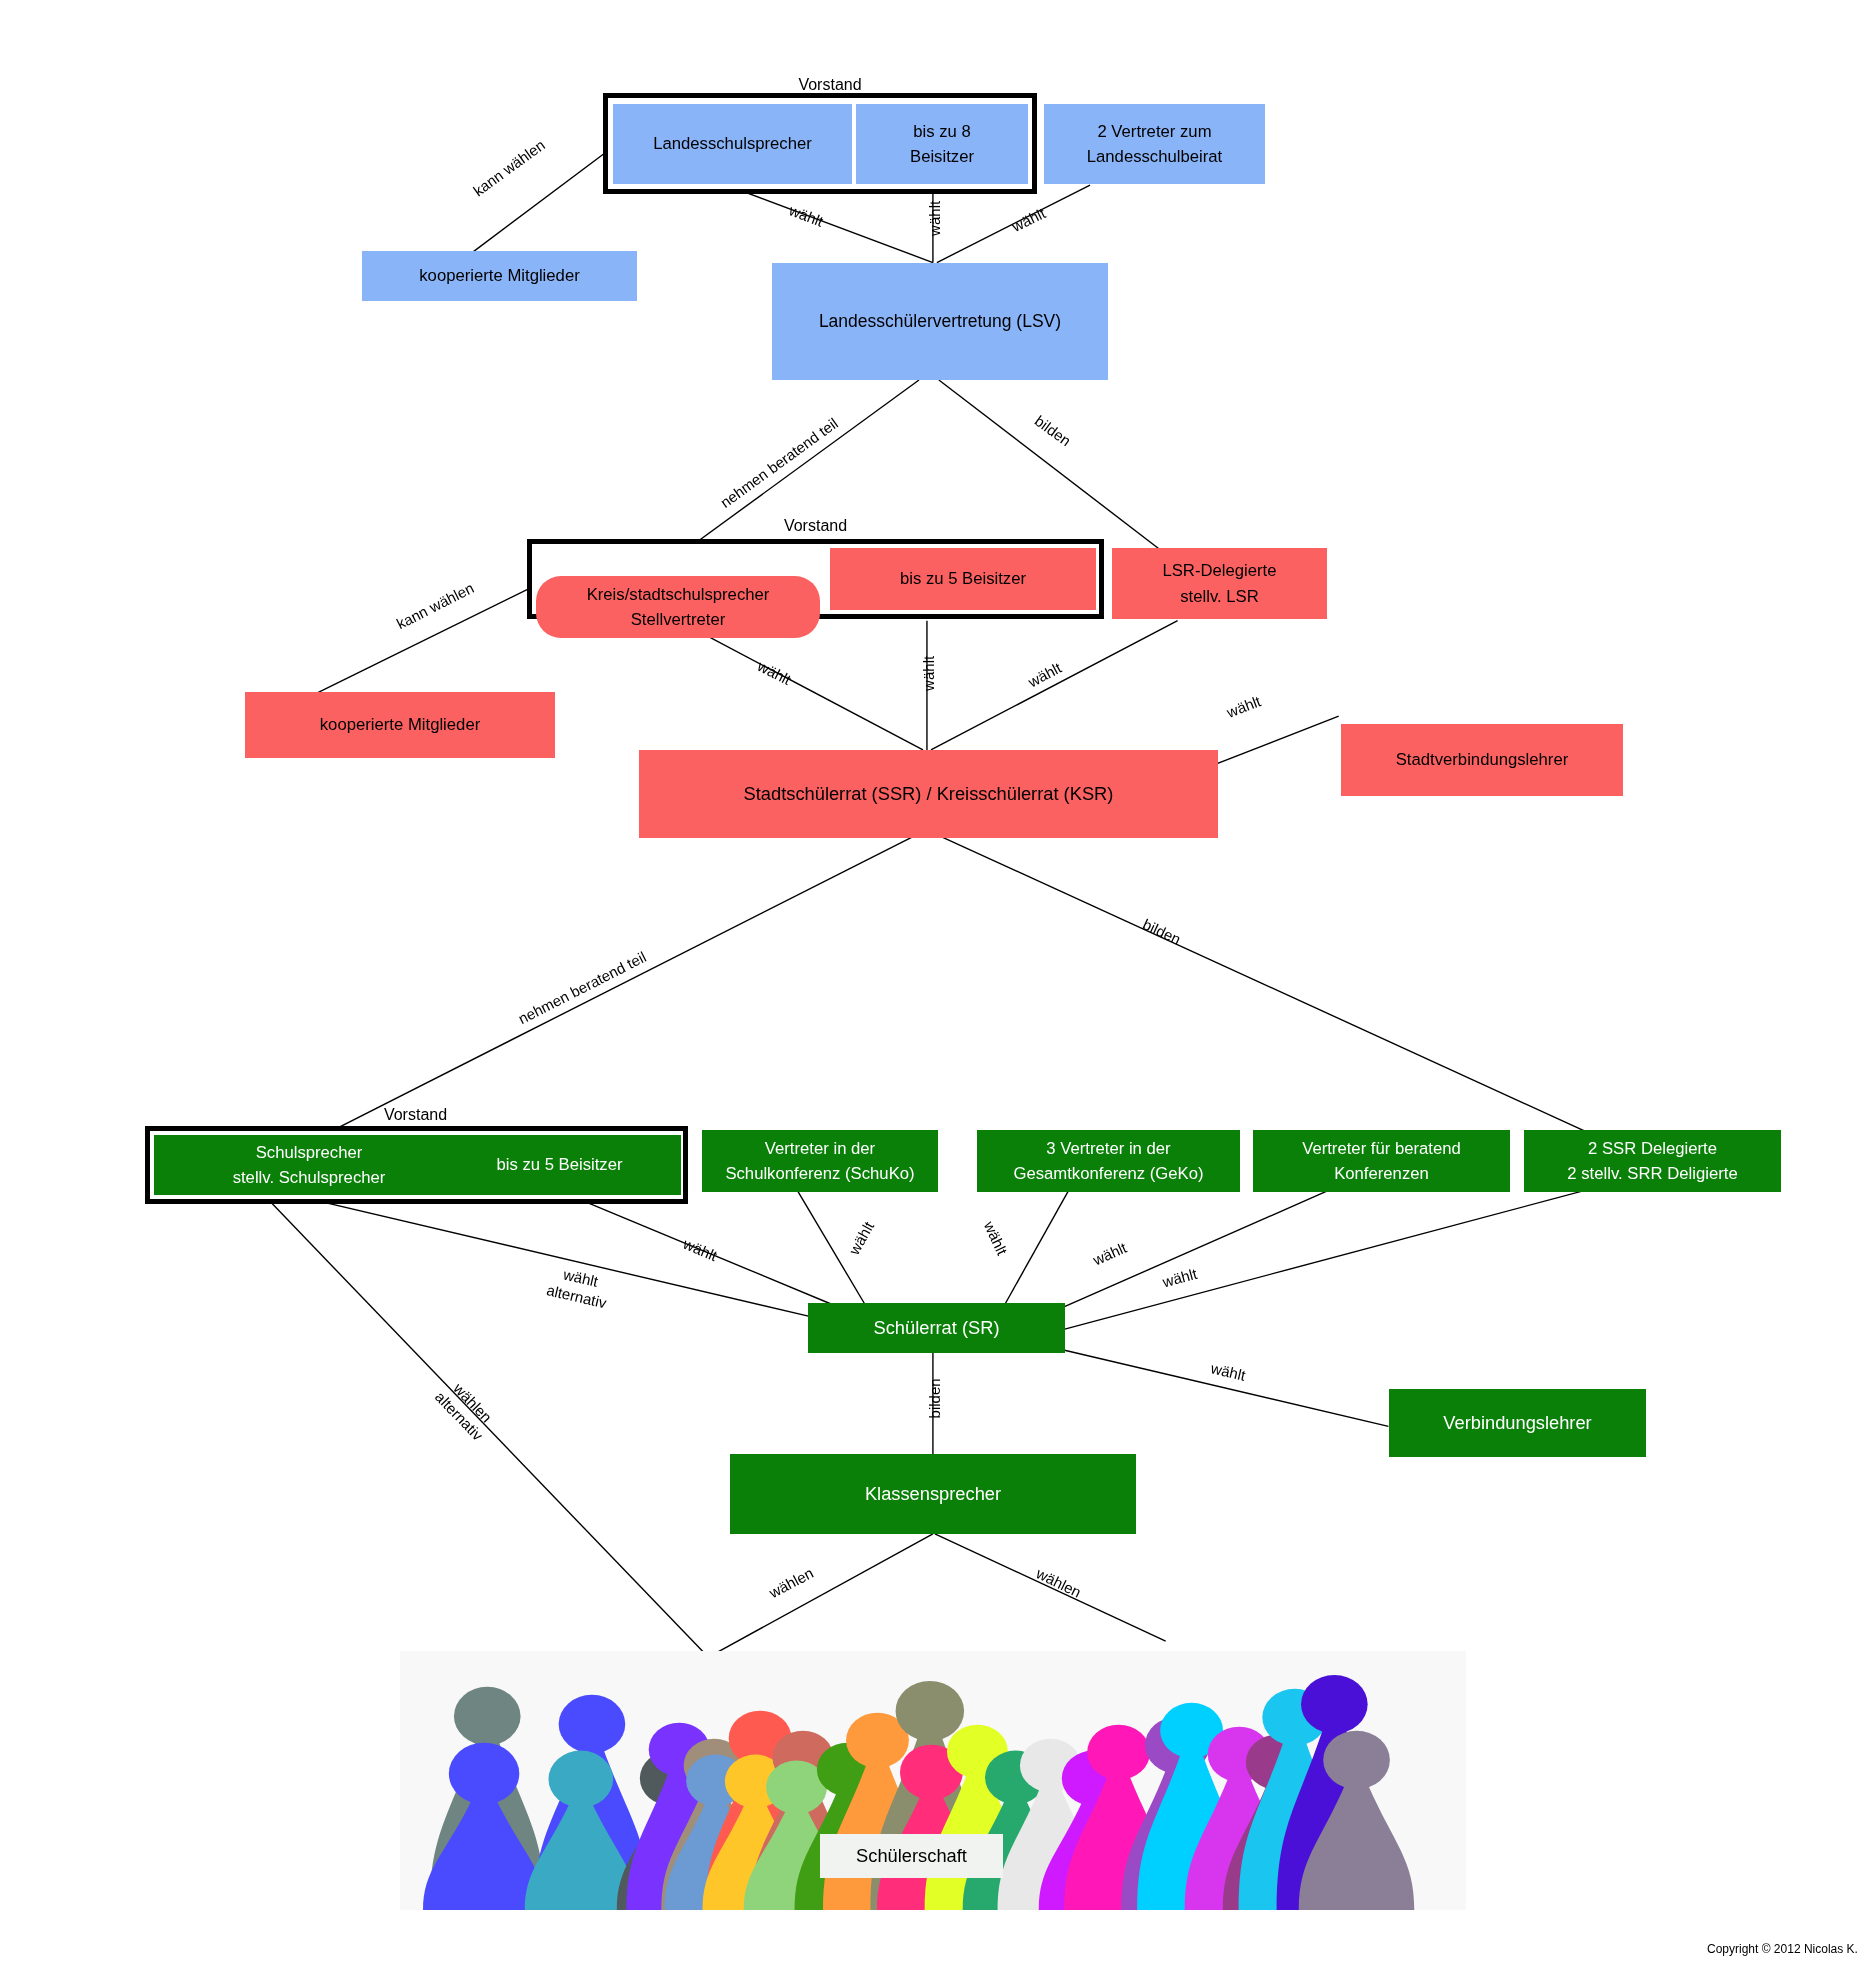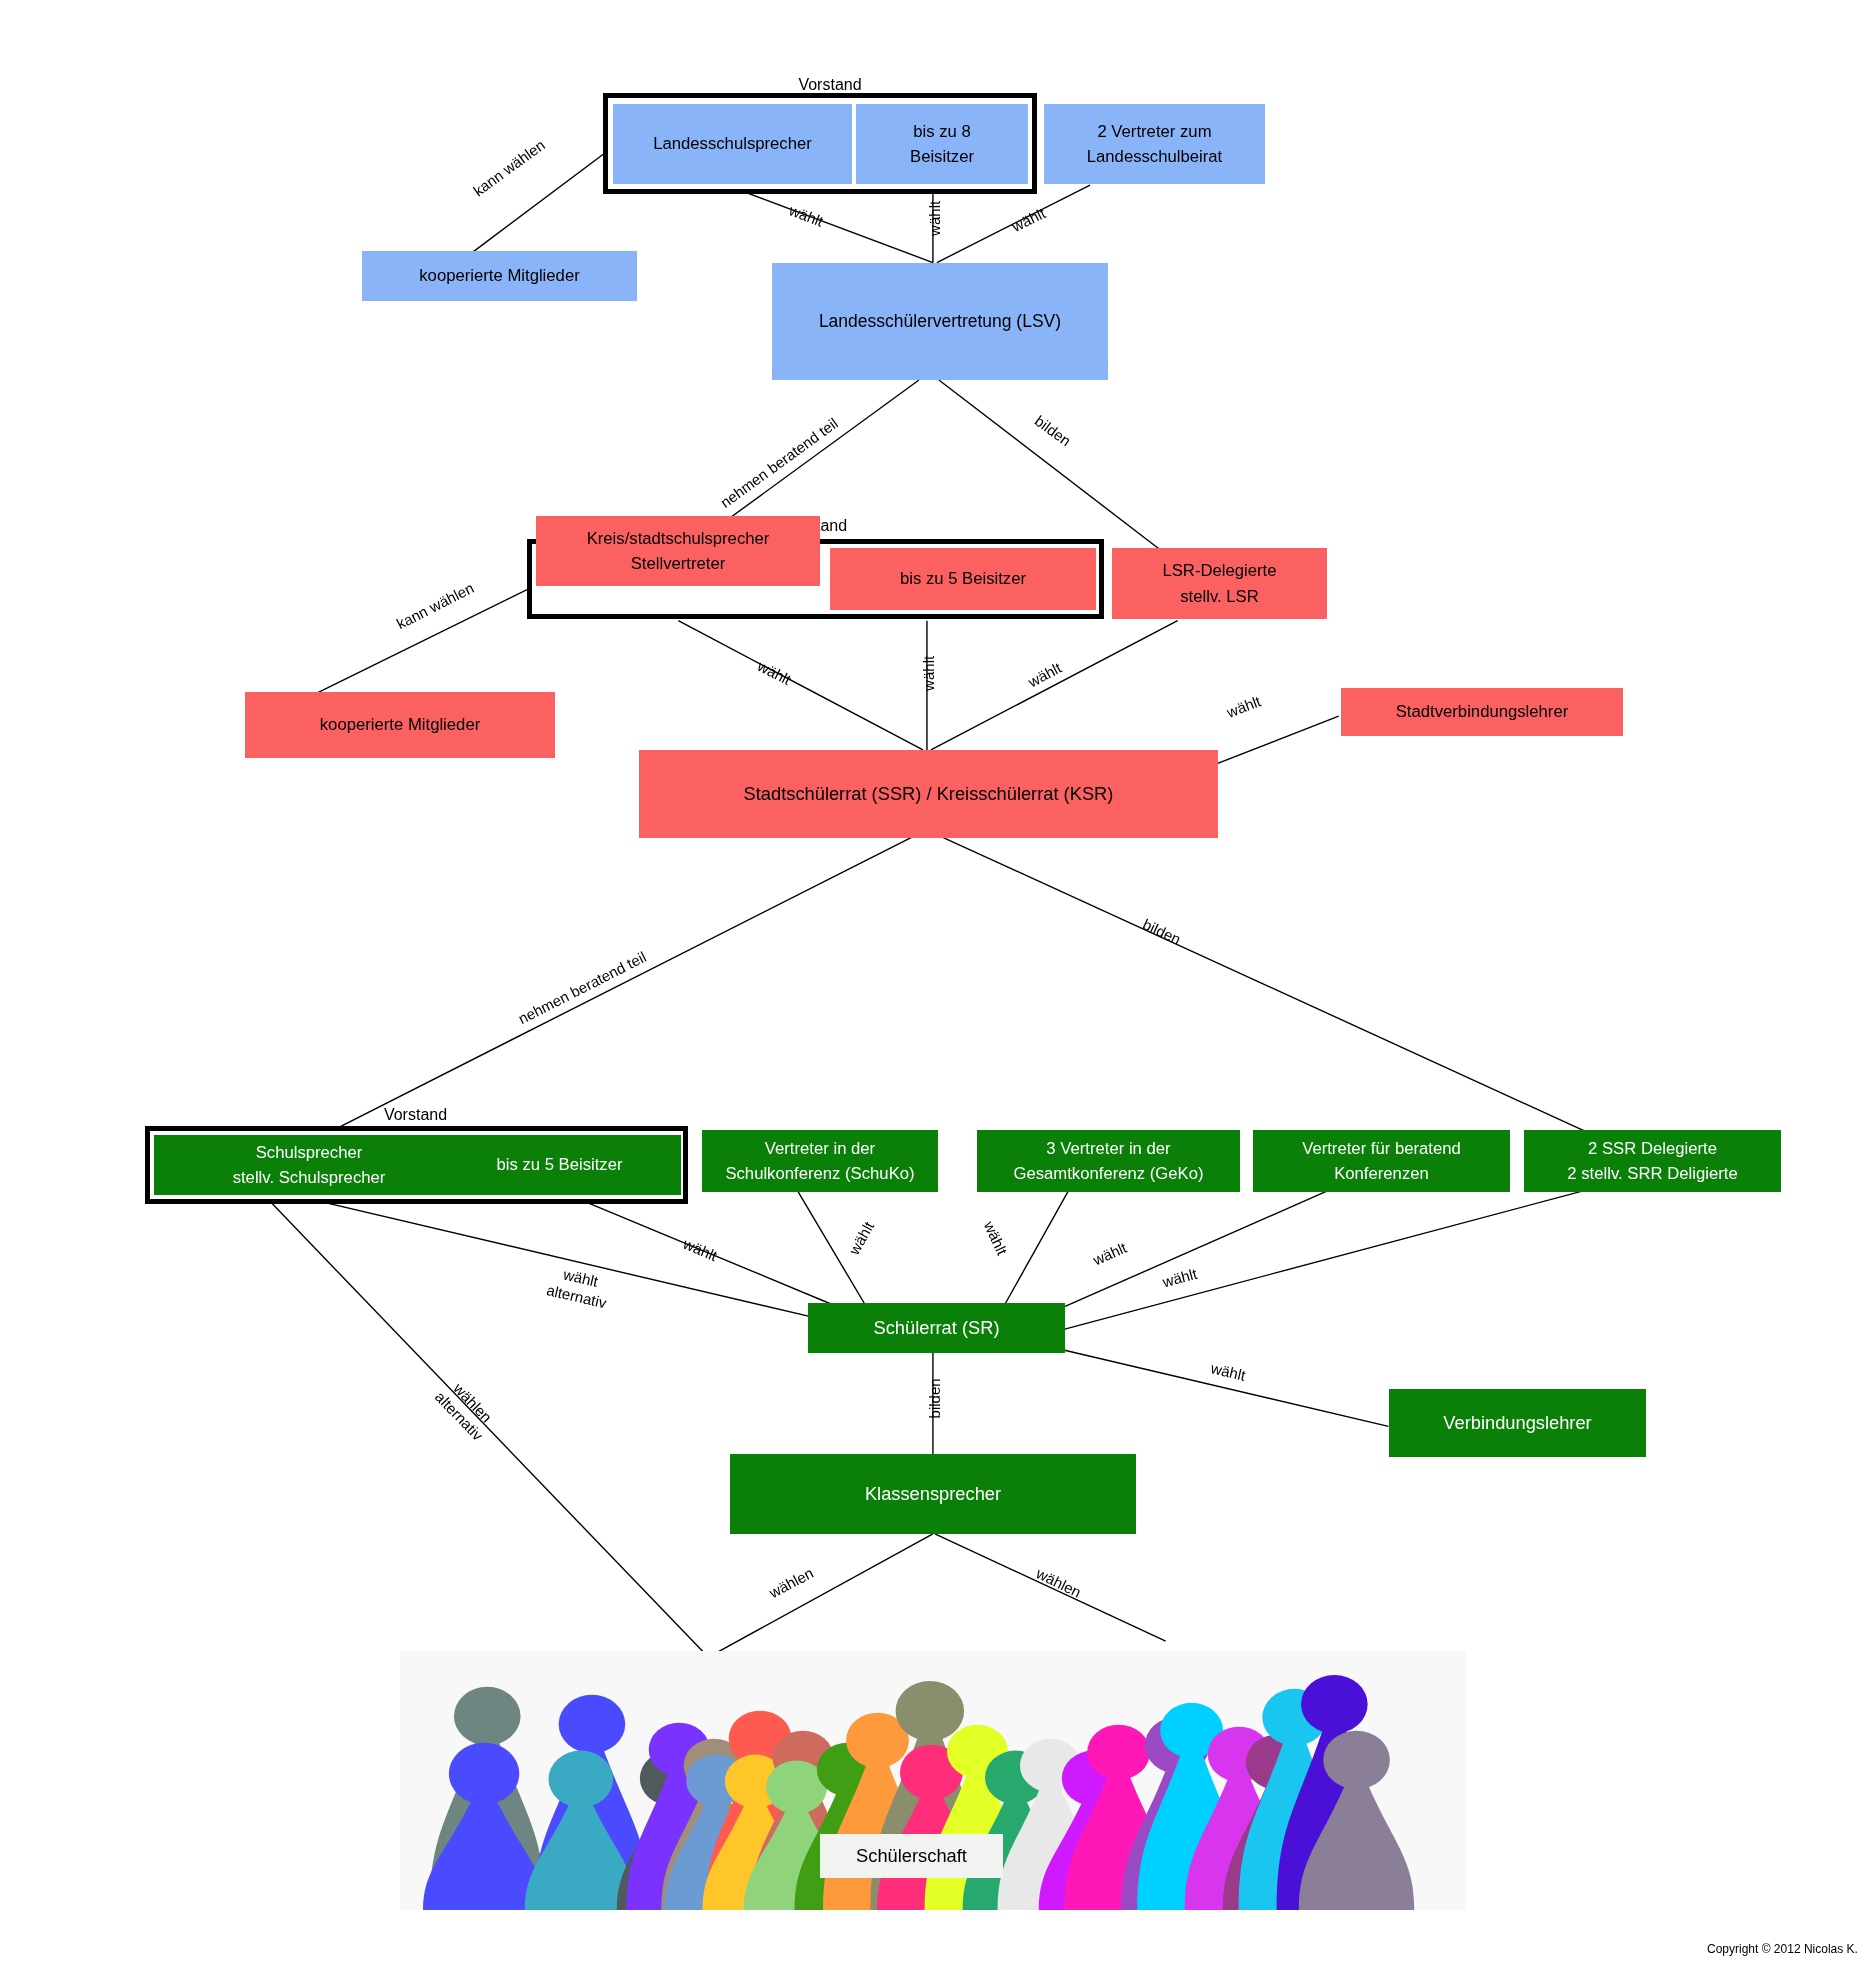--- a/index.html
+++ b/index.html
@@ -142,33 +142,33 @@
   <div class="edge-label" style="left:768px; top:207px; width:76px; font-size:15px; transform:rotate(21deg);">wählt</div>
   <div class="edge-label" style="left:897px; top:209px; width:76px; font-size:15px; transform:rotate(-90deg);">wählt</div>
   <div class="edge-label" style="left:991px; top:211px; width:76px; font-size:15px; transform:rotate(-26deg);">wählt</div>
   <div class="edge-label" style="left:672px; top:454px; width:215px; font-size:15px; transform:rotate(-36deg);">nehmen beratend teil</div>
   <div class="edge-label" style="left:1003px; top:422px; width:99px; font-size:15px; transform:rotate(36deg);">bilden</div>
 
   <div class="vorstand-caption" style="left:529px; top:517px; width:573px; font-size:16px;">Vorstand</div>
 
   <div class="vorstand-frame" style="left:527px; top:539px; width:577px; height:80px;"></div>
 
-  <div class="node red" style="left:536px; top:516px; width:284px; height:70px; font-size:16.7px;">Kreis/stadtschulsprecher
+  <div class="node red" style="left:536px; top:576px; width:284px; height:62px; font-size:16.7px;border-radius:25px;">Kreis/stadtschulsprecher
 Stellvertreter</div>
 
   <div class="node red" style="left:830px; top:548px; width:266px; height:62px; font-size:16.7px;">bis zu 5 Beisitzer</div>
 
   <div class="node red" style="left:1112px; top:548px; width:215px; height:71px; font-size:16.7px;">LSR-Delegierte
 stellv. LSR</div>
 
   <div class="node red" style="left:245px; top:692px; width:310px; height:66px; font-size:16.7px;">kooperierte Mitglieder</div>
 
   <div class="node red" style="left:639px; top:750px; width:579px; height:88px; font-size:18.3px;">Stadtschülerrat (SSR) / Kreisschülerrat (KSR)</div>
 
-  <div class="node red" style="left:1341px; top:688px; width:282px; height:48px; font-size:16.7px;">Stadtverbindungslehrer</div>
+  <div class="node red" style="left:1341px; top:724px; width:282px; height:72px; font-size:16.7px;">Stadtverbindungslehrer</div>
 
   <div class="edge-label" style="left:370px; top:597px; width:131px; font-size:15px; transform:rotate(-27deg);">kann wählen</div>
   <div class="edge-label" style="left:736px; top:664px; width:76px; font-size:15px; transform:rotate(27deg);">wählt</div>
   <div class="edge-label" style="left:891px; top:664px; width:76px; font-size:15px; transform:rotate(-90deg);">wählt</div>
   <div class="edge-label" style="left:1007px; top:666px; width:76px; font-size:15px; transform:rotate(-28deg);">wählt</div>
   <div class="edge-label" style="left:1206px; top:698px; width:76px; font-size:15px; transform:rotate(-21deg);">wählt</div>
   <div class="edge-label" style="left:473px; top:979px; width:219px; font-size:15px; transform:rotate(-27deg);">nehmen beratend teil</div>
   <div class="edge-label" style="left:1112px; top:923px; width:99px; font-size:15px; transform:rotate(25deg);">bilden</div>
 
   <div class="vorstand-caption" style="left:147px; top:1106px; width:537px; font-size:16px;">Vorstand</div>

